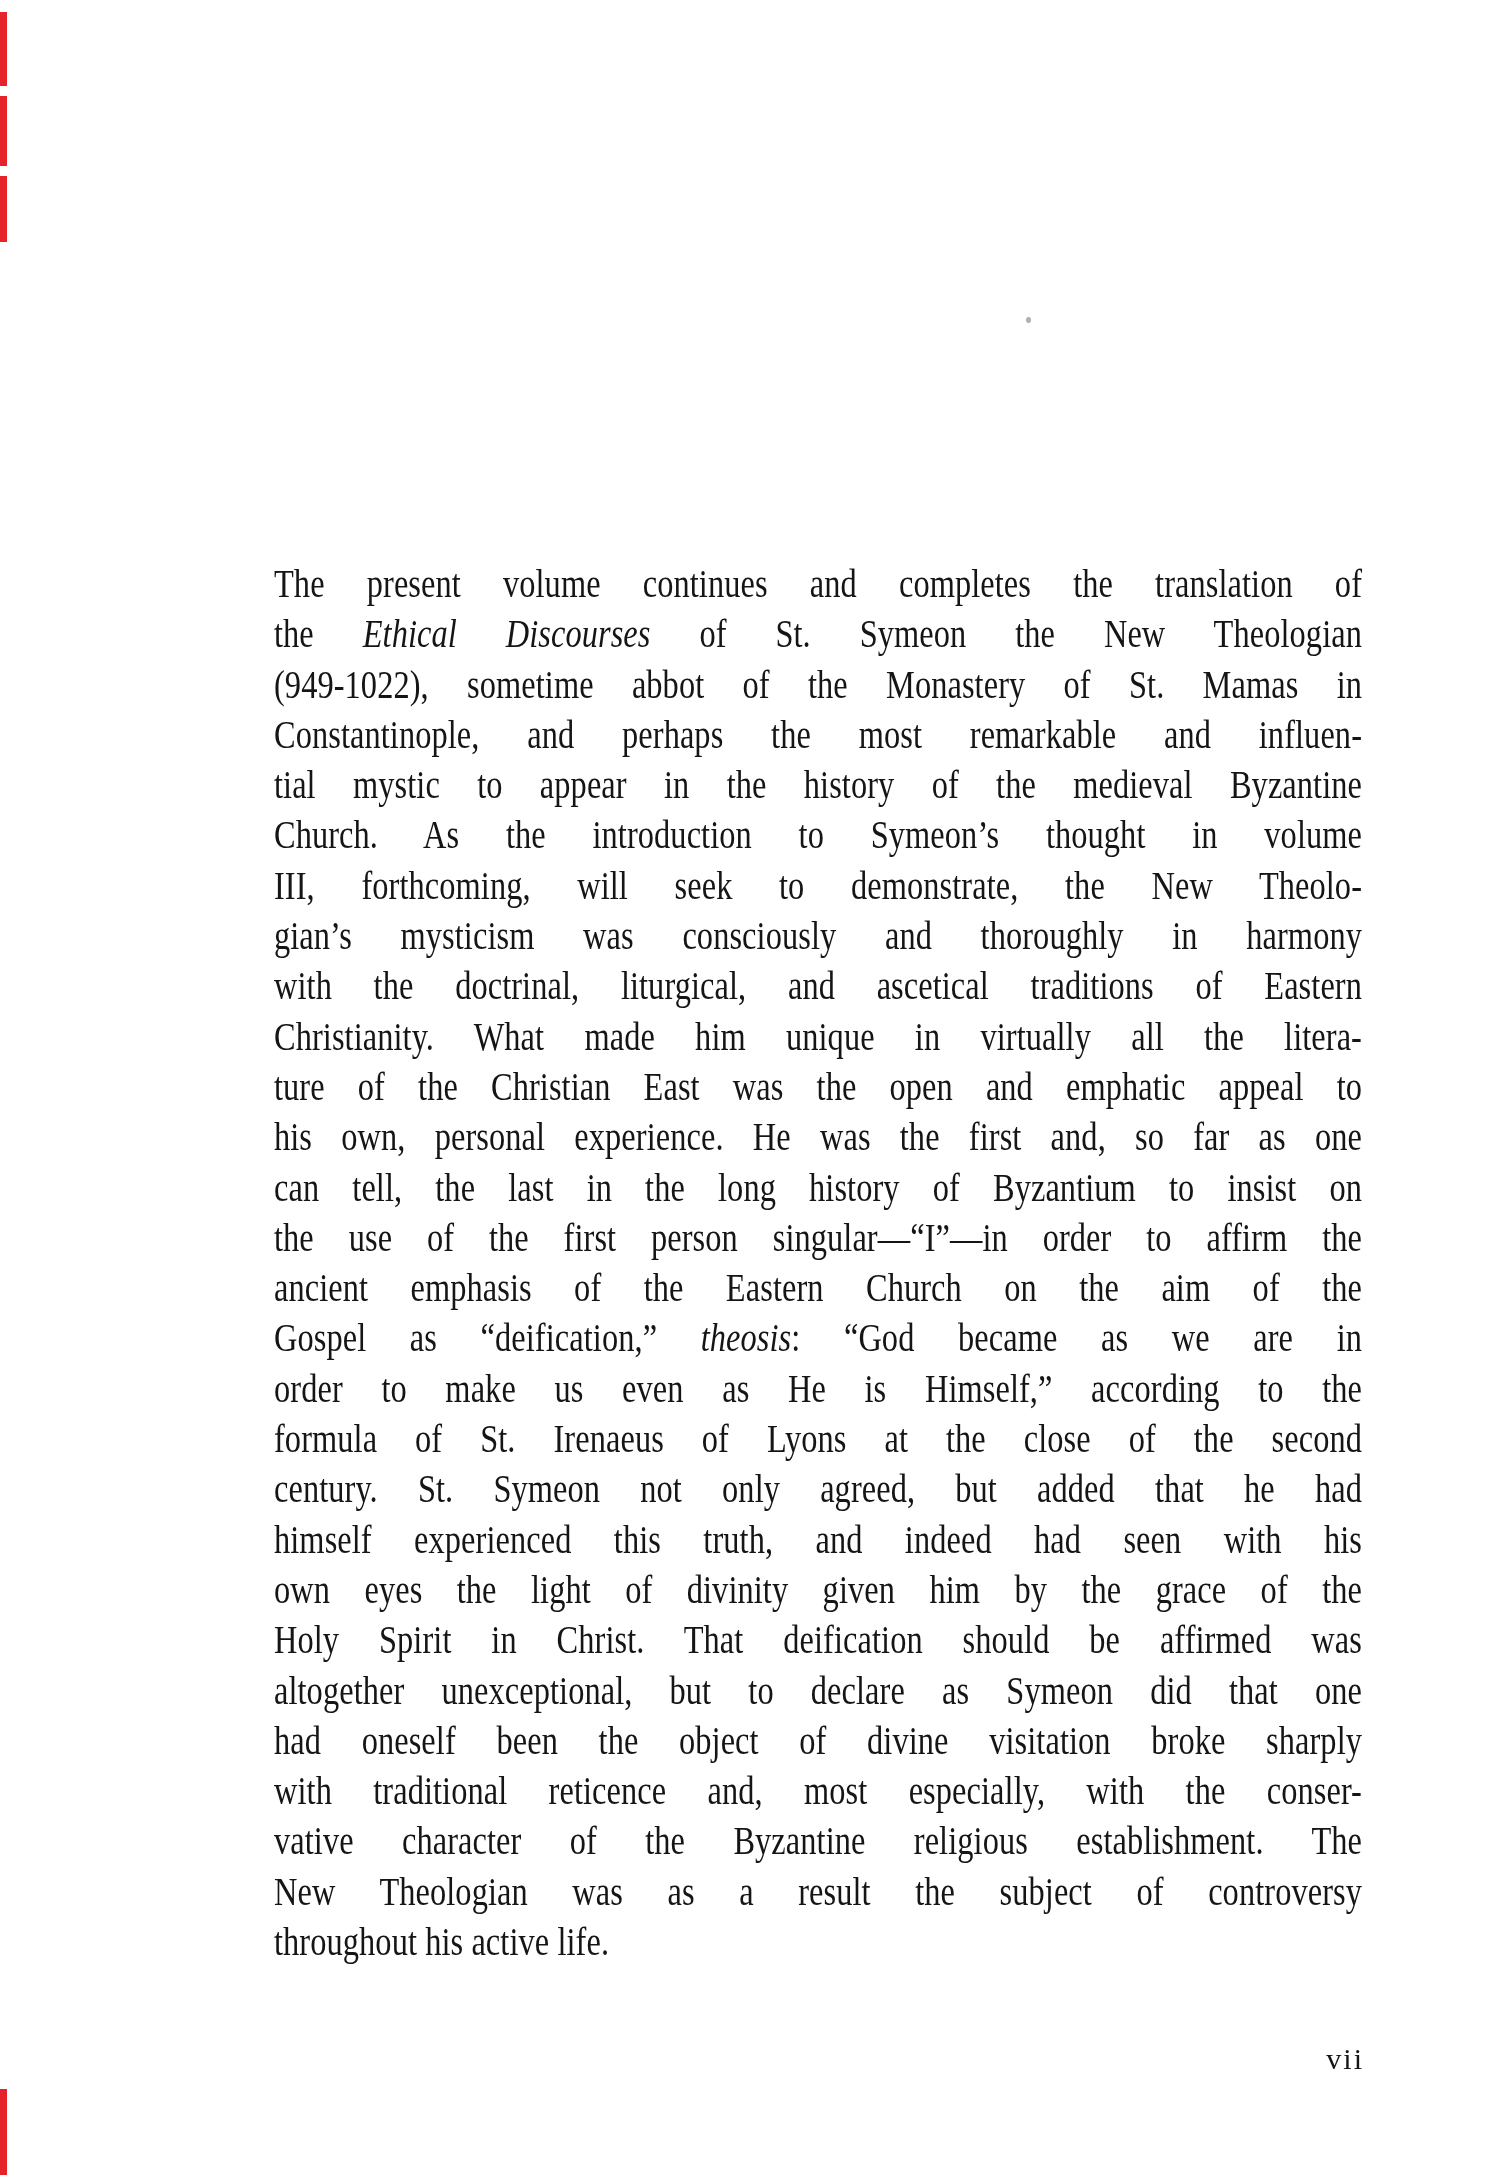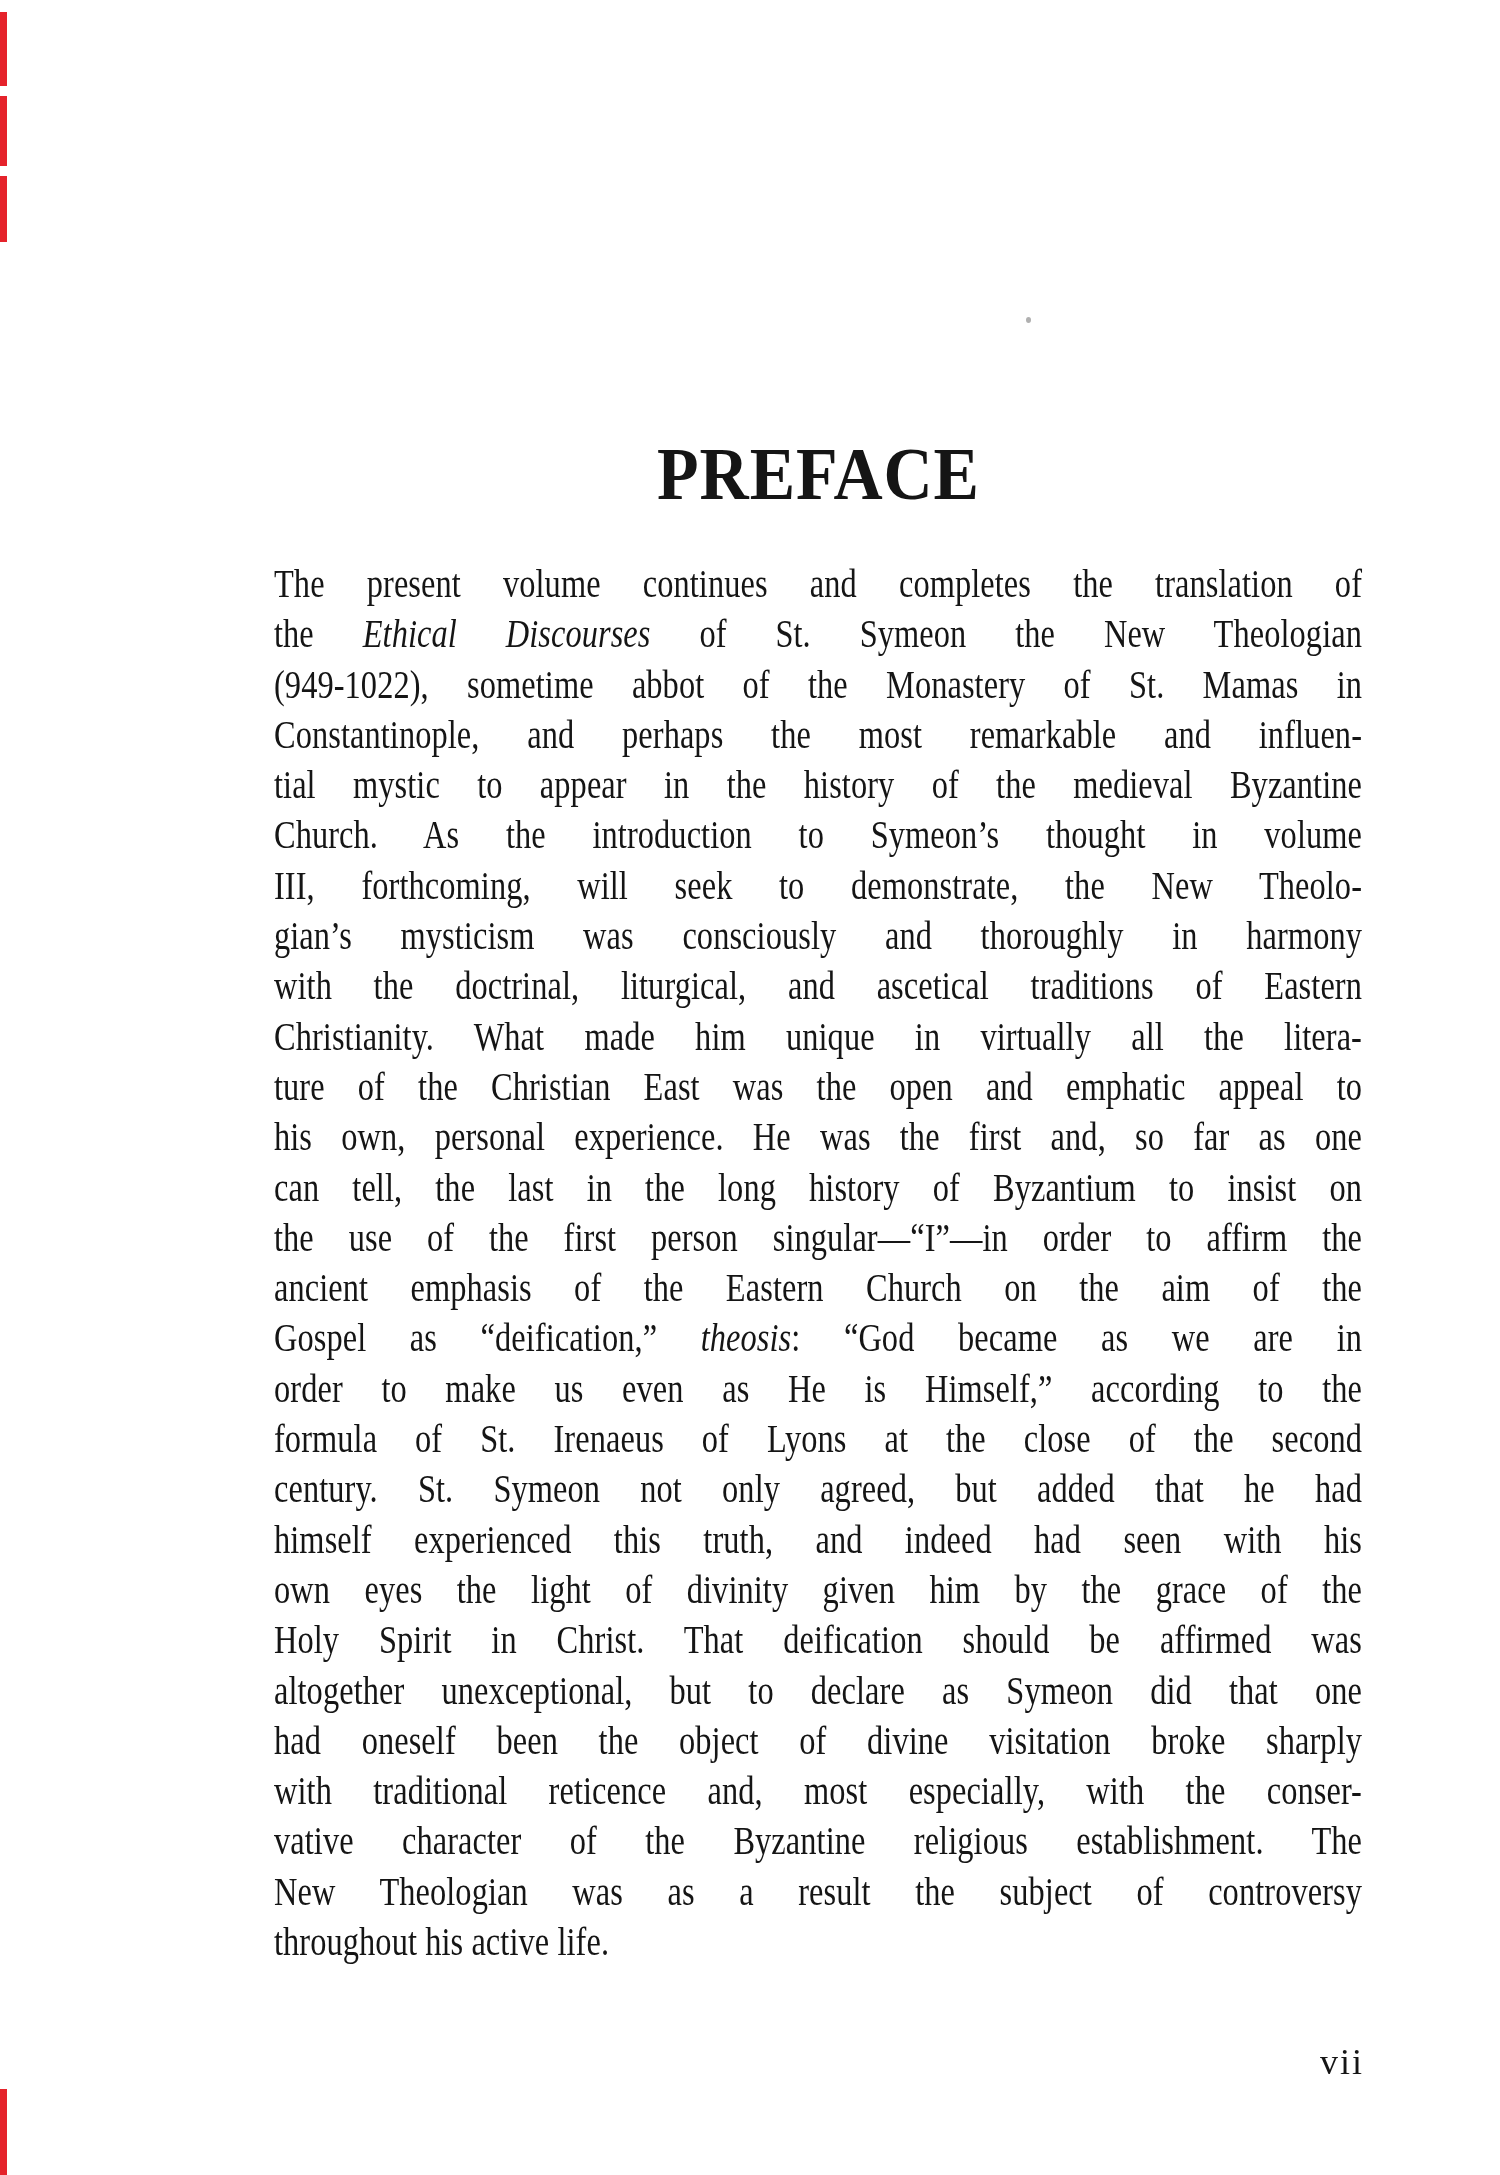--- a/index.html
+++ b/index.html
@@ -44,21 +44,21 @@
     text-align-last: justify;
     white-space: normal;
     letter-spacing: 0.1px;
   }
   .bline.last { text-align-last: left; }
   .bline em { font-style: italic; }
   .pagenum {
     position: absolute;
     top: 2044px;
     right: 136px;
-    font-size: 36px;
+    font-size: 30px;
     line-height: 1;
     letter-spacing: 2px;
   }
   
   .red-mark {
     position: absolute;
     left: 0;
     width: 7px;
     background: #e5232b;
   }
@@ -80,23 +80,20 @@
 <body>
 
 <div class="page">
 
   <div class="red-mark rm1"></div>
   <div class="red-mark rm2"></div>
   <div class="red-mark rm3"></div>
   <div class="red-mark rm4"></div>
   <div class="speck"></div>
 
-  <div class="title-wrap">
-    <h1 class="title" style="margin:0;">PREFACE</h1>
-  </div>
 
   <div class="body-block">
     <div class="bline">The present volume continues and completes the translation of</div>
     <div class="bline"><span>the </span><em>Ethical Discourses</em><span> of St. Symeon the New Theologian</span></div>
     <div class="bline">(949-1022), sometime abbot of the Monastery of St. Mamas in</div>
     <div class="bline">Constantinople, and perhaps the most remarkable and influen-</div>
     <div class="bline">tial mystic to appear in the history of the medieval Byzantine</div>
     <div class="bline">Church. As the introduction to Symeon’s thought in volume</div>
     <div class="bline">III, forthcoming, will seek to demonstrate, the New Theolo-</div>
     <div class="bline">gian’s mysticism was consciously and thoroughly in harmony</div>

